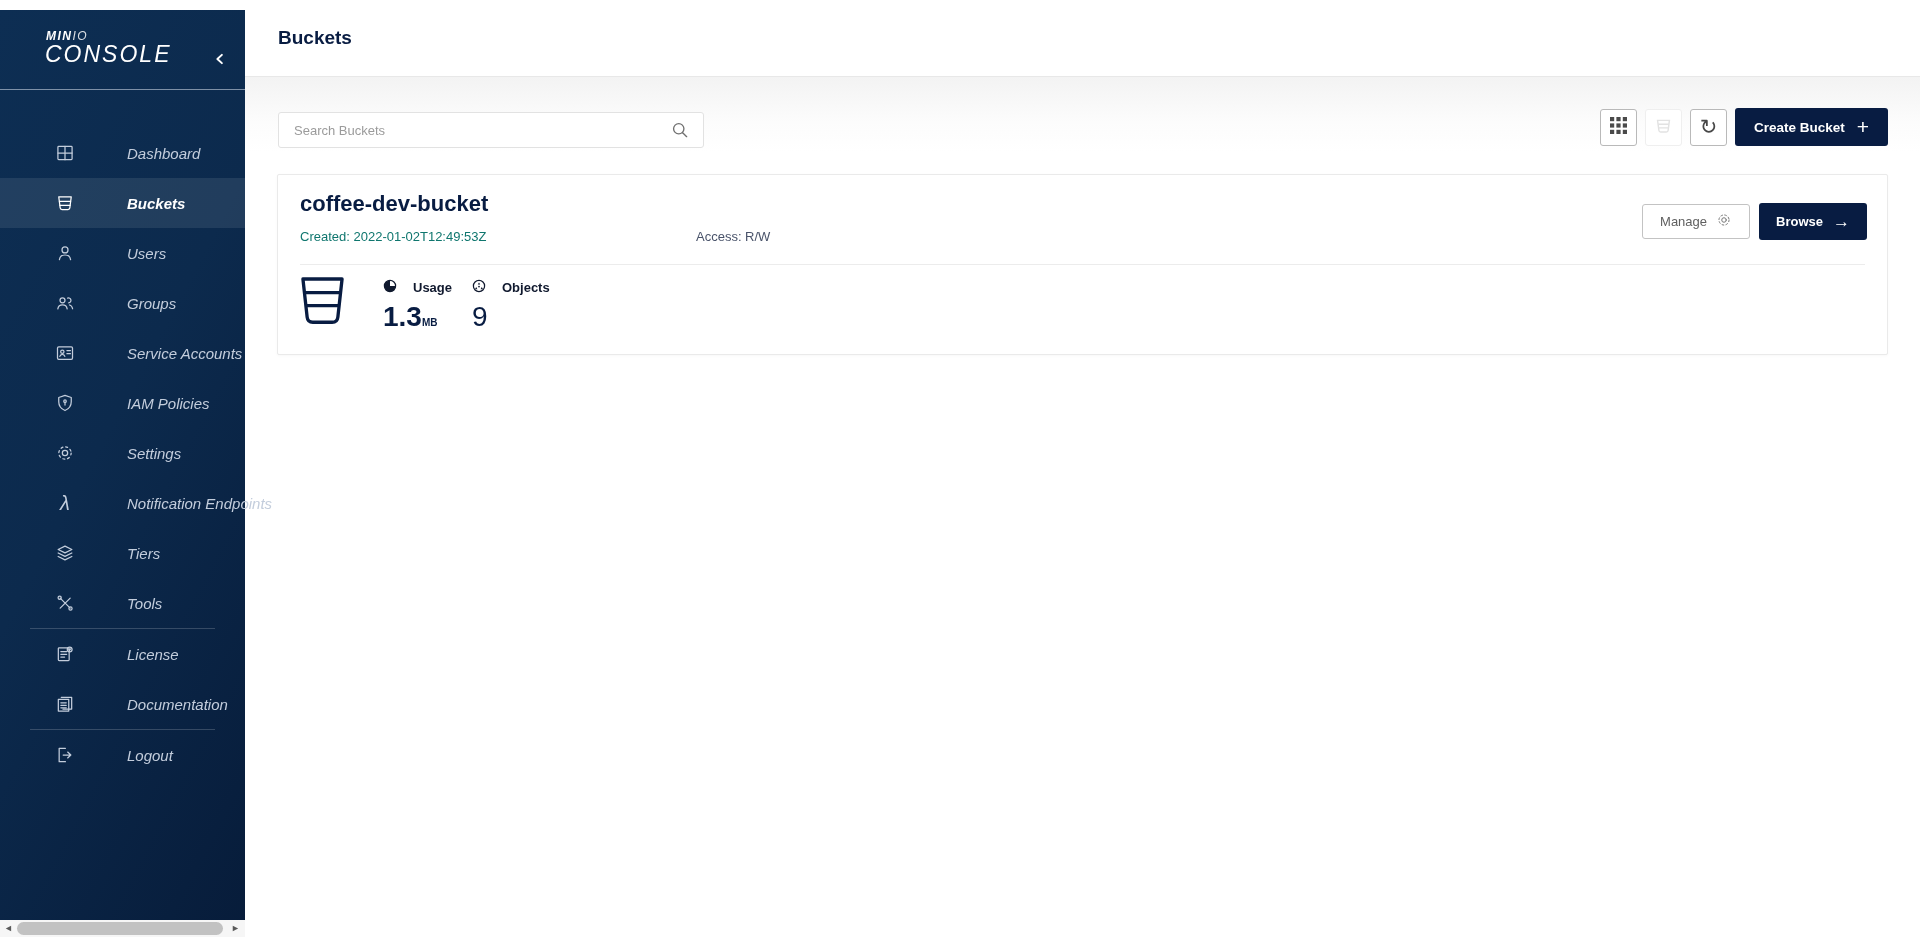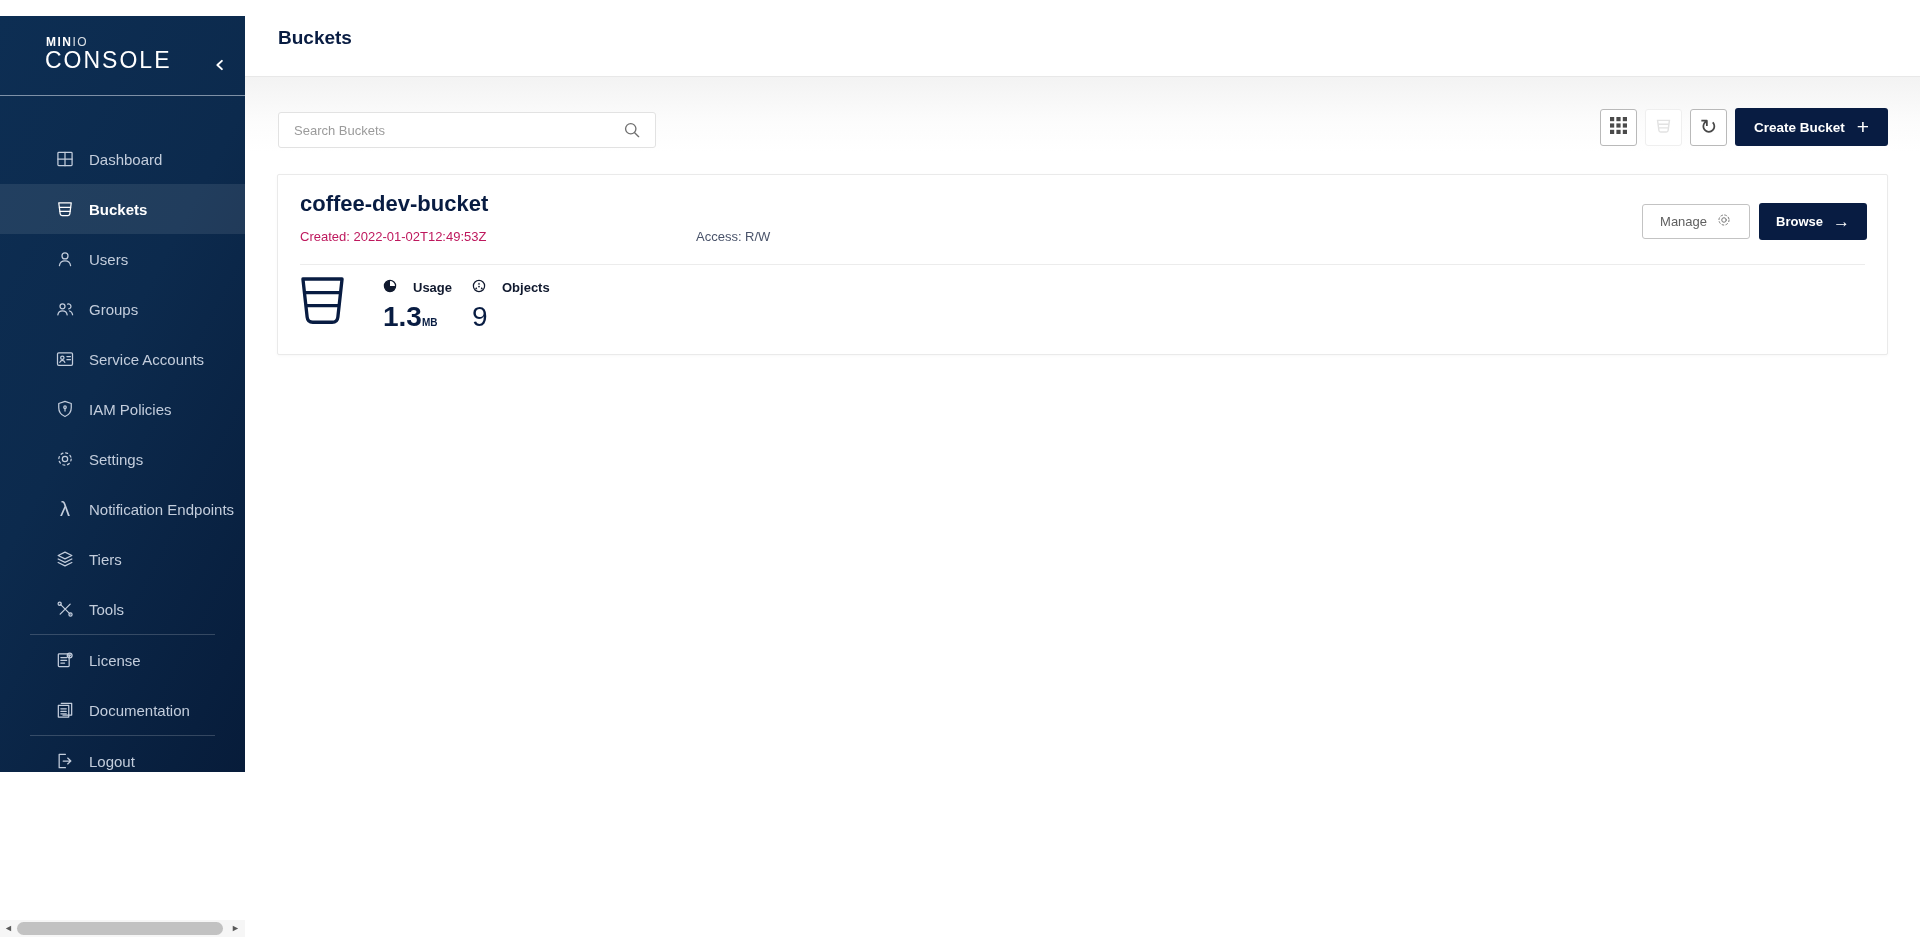--- a/index.html
+++ b/index.html
@@ -1,34 +1,34 @@
 <!DOCTYPE html>
 <html><head>
 <meta charset="utf-8">
 <style>
   * { margin:0; padding:0; box-sizing:border-box; }
   html,body { width:1920px; height:937px; overflow:hidden;
     font-family:"Liberation Sans", sans-serif; background:#fff; }
 
   
-  .sidebar { position:absolute; left:0; top:16px; width:245px; height:756px;
+  .sidebar { position:absolute; left:0; top:10px; width:245px; height:924px;
     background:linear-gradient(118deg,#0d2e53 0%,#0c2a4d 45%,#071c3a 100%);
-    color:#c7d1df; z-index:3; }
+    color:#c7d1df; z-index:3;font-style:italic; }
   .logo-area { position:relative; height:80px;
     border-bottom:1px solid rgba(220,228,238,.55); }
   .logo-min { position:absolute; left:46px; top:19px; font-size:12px;
     font-weight:bold; letter-spacing:1.5px; color:#fff; }
   .logo-min .thin { font-weight:300; opacity:.85; }
   .logo-console { position:absolute; left:45px; top:31px; font-size:23px;
     font-weight:400; letter-spacing:2px; color:#fff; }
   .collapse-btn { position:absolute; right:16px; top:40px; width:18px; height:18px;
     cursor:pointer; color:#fff; }
   .nav { padding-top:38px; }
   .nav-item { display:flex; align-items:center; height:50px; padding-left:55px;
-    cursor:pointer; font-size:15px; color:#c3cddc; }
+    cursor:pointer; font-size:15px; color:#c3cddc;gap:38px; }
   .nav-item.selected { background:rgba(255,255,255,.09); color:#fff; font-weight:bold; }
   .nav-icon { width:20px; height:20px; display:inline-flex; align-items:center;
     justify-content:center; flex:0 0 20px; }
   .nav-icon svg { width:20px; height:20px; stroke:currentColor; fill:none;
     stroke-width:1.5; stroke-linecap:round; stroke-linejoin:round; }
   .nav-label { margin-left:14px; white-space:nowrap; }
   .lambda-glyph { font-size:20px; line-height:20px; font-weight:400; }
   .nav-divider { height:1px; background:rgba(255,255,255,.18); margin:0 30px; }
 
   
@@ -43,21 +43,21 @@
 
   
   .main { position:absolute; left:245px; top:0; width:1675px; height:937px; background:#fff; }
   .topbar { height:77px; background:#fff; border-bottom:1px solid #e8e8e8;
     display:flex; align-items:center; }
   .page-title { margin-left:33px; font-size:19px; font-weight:bold; color:#081C42; }
   .content { position:relative; height:860px;
     background:linear-gradient(180deg,#f3f3f3 0px,#fcfcfc 45px,#ffffff 75px); }
 
   
-  .search-box { position:absolute; left:33px; top:35px; width:378px; height:36px;
+  .search-box { position:absolute; left:33px; top:35px; width:426px; height:36px;
     background:#fff; border:1px solid #e2e2e2; border-radius:3px;
     display:flex; align-items:center; }
   .search-input { flex:1; border:none; outline:none; background:transparent;
     padding:0 10px 0 15px; font-size:13px; color:#333;
     font-family:"Liberation Sans", sans-serif; }
   .search-input::placeholder { color:#9b9b9b; }
   .search-icon { width:20px; height:20px; margin-right:13px; }
   .search-icon svg { width:20px; height:20px; stroke:#6f6f6f; fill:none;
     stroke-width:1.6; stroke-linecap:round; }
 
@@ -76,21 +76,21 @@
     display:flex; align-items:center; gap:12px; cursor:pointer;
     font-family:"Liberation Sans", sans-serif; }
   .plus-glyph { font-size:21px; font-weight:400; line-height:20px; }
 
   
   .card { position:absolute; left:32px; right:32px; top:97px; height:181px;
     background:#fff; border:1px solid #eaeaea; border-radius:2px;
     box-shadow:0 1px 3px rgba(0,0,0,.03); cursor:pointer;padding-left:26px; }
   .bucket-name { position:absolute; left:22px; top:16px; font-size:22px;
     font-weight:bold; color:#081C42; }
-  .meta-created { position:absolute; left:22px; top:54px; font-size:13px; color:#be185d; }
+  .meta-created { position:absolute; left:22px; top:54px; font-size:13px; color:#0f766e; }
   .meta-access { position:absolute; left:418px; top:54px; font-size:13px; color:#49536a; }
   .card-actions { position:absolute; top:28px; right:20px; display:flex;
     align-items:center; gap:9px; }
   .manage-btn { height:35px; padding:0 17px; background:#fff; color:#606060;
     border:1px solid #c3c3c3; border-radius:3px; font-size:13px;
     display:flex; align-items:center; gap:9px; cursor:pointer;
     font-family:"Liberation Sans", sans-serif; }
   .manage-btn svg { width:16px; height:16px; stroke:#787878; fill:none;
     stroke-width:1.5; stroke-linecap:round; }
   .browse-btn { height:37px; padding:0 17px; background:#081C42; color:#fff;

